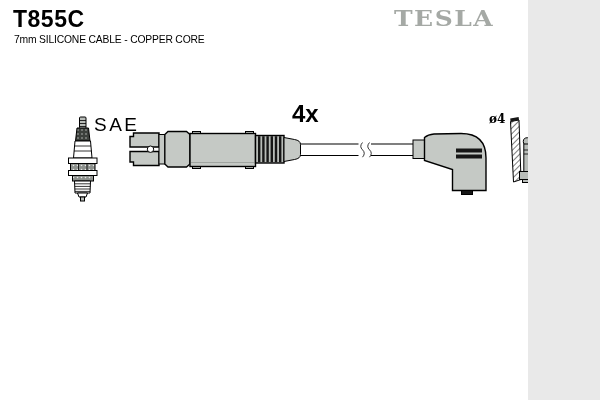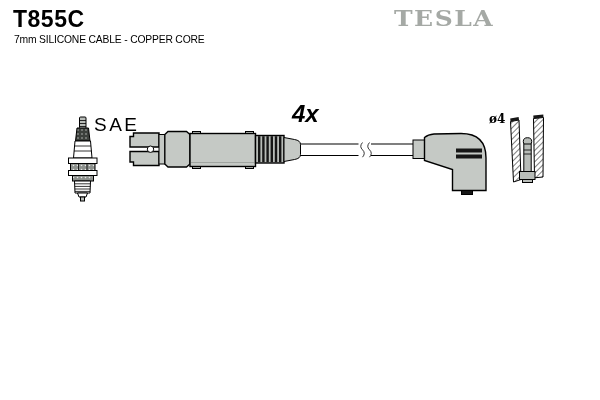--- a/index.html
+++ b/index.html
@@ -6,42 +6,42 @@
     --background:#ffffff;
     --text:#000000;
     --brand-gray:#a5a9a5;
     --part-fill:#c5c9c5;
     --part-fill-dark:#8d918d;
     --detail-black:#161616;
   }
   html,body{margin:0;padding:0;}
   body{background:#e9e9e9;font-family:"Liberation Sans",sans-serif;}
   .canvas{
-    position:relative;width:600px;height:400px;background:var(--background,#fff);
+    position:relative;width:528px;height:400px;background:var(--background,#fff);
     overflow:hidden;margin:0;
   }
   .pn{
     position:absolute;left:13px;top:6px;
     font-family:"Liberation Sans",sans-serif;font-weight:bold;font-size:23px;
     color:var(--text,#000);letter-spacing:0.5px;
   }
   .sub{
     position:absolute;left:14px;top:33px;
     font-size:11px;color:var(--text,#000);letter-spacing:-0.2px;
     transform:scaleX(0.94);transform-origin:left top;white-space:nowrap;
   }
   .logo{
     position:absolute;left:394px;top:6px;
     font-family:"DejaVu Serif","Liberation Serif",serif;font-weight:900;font-size:25px;
     color:var(--brand-gray,#a5a9a5);letter-spacing:1.5px;
     transform:scaleY(0.88);transform-origin:left top;
   }
   .qty{
     position:absolute;left:292px;top:100px;
-    font-size:24px;font-weight:600;color:var(--text,#000);font-style:italic;
+    font-size:24px;font-weight:600;color:var(--text,#000);
   }
   .sae{
     position:absolute;left:94px;top:114px;
     font-size:19px;letter-spacing:2.5px;color:var(--text,#000);
   }
   .dia{
     position:absolute;left:489px;top:112px;
     font-family:"DejaVu Serif","Liberation Serif",serif;font-weight:bold;font-size:12px;
     color:var(--text,#000);
   }

